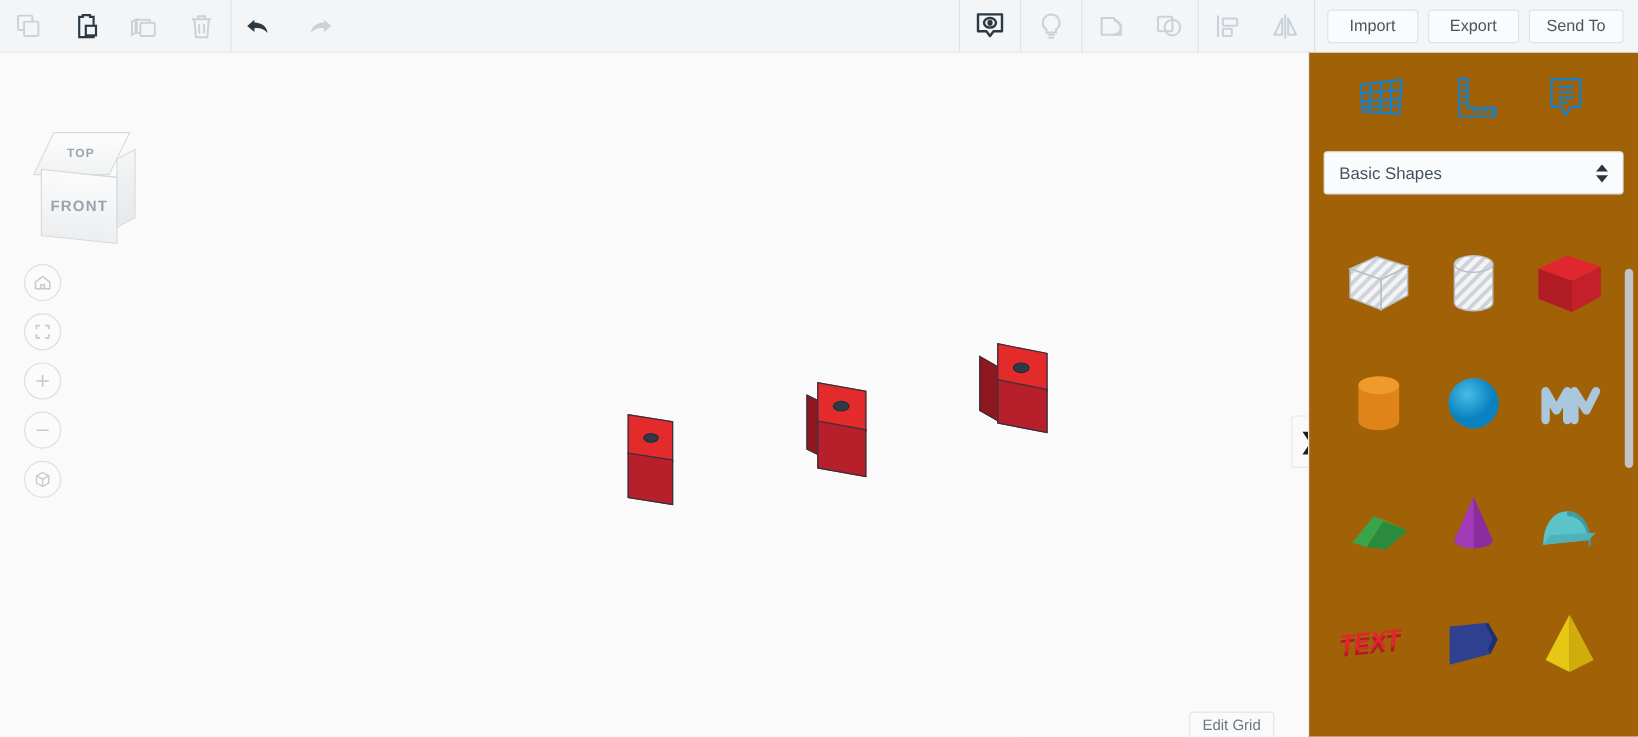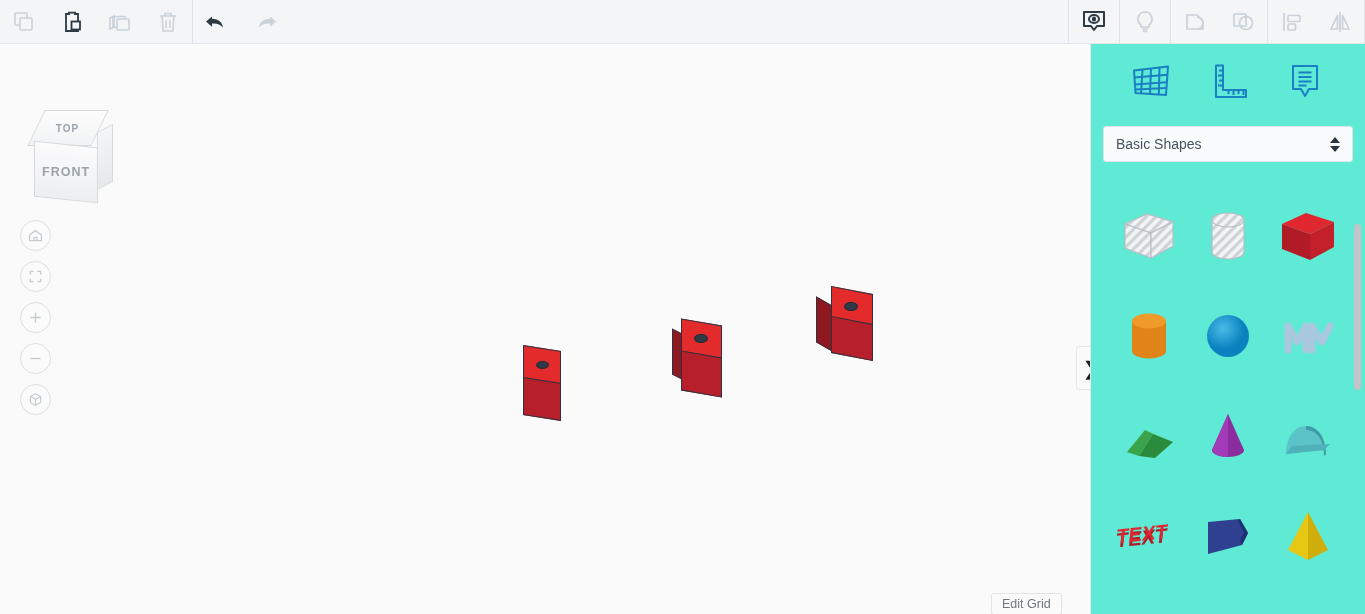--- a/index.html
+++ b/index.html
@@ -117,21 +117,21 @@
     position: absolute; left: 991px; top: 549px;
     height: 22px; padding: 0 10px;
     background: rgba(250,250,250,.82); border: 1px solid rgba(220,224,228,.8);
     border-radius: 3px; font-size: 12.5px; color: #6d7780;
     display: flex; align-items: center; cursor: pointer;
   }
 
   
   #panel {
     position: absolute; left: 1090px; top: 44px; width: 275px; height: 570px;
-    background: #5eead4; border-left: 1px solid #e4e6e9;
+    background: #a16207; border-left: 1px solid #e4e6e9;
   }
   #panel-icons {
     height: 78px; display: flex; align-items: center; justify-content: space-around;
     padding: 0 22px;
   }
   .panel-ico { cursor: pointer; color: #1b7fc4; }
 
   #category-select {
     margin: 4px 12px 0 12px; height: 36px;
     background: #fafbfc; border: 1px solid #e0e3e6; border-radius: 3px;
@@ -268,20 +268,25 @@
         <svg width="28" height="28" viewBox="0 0 28 28" fill="none" stroke="#c9d1d9" stroke-width="1.7">
           <path d="M14 4v20"></path>
           <path d="M11.5 21L5 21 11.5 7.5z" stroke-linejoin="round"></path>
           <path d="M16.5 21L23 21 16.5 7.5z" stroke-linejoin="round"></path>
         </svg>
       </div>
     </div>
 
     <div class="tb-sep"></div>
 
+    <div id="actions">
+      <button class="act-btn">Import</button>
+      <button class="act-btn">Export</button>
+      <button class="act-btn">Send To</button>
+    </div>
   </div>
 
   <div id="canvas">
 
     <div id="plane-wrap">
       
     </div>
 
     <div class="cube" style="left:523px; top:262px; width:42px; height:80px;">
       <div class="face f-top" style="left:0px; top:42px; width:38px; height:34px; transform: skewY(9deg);"></div>

